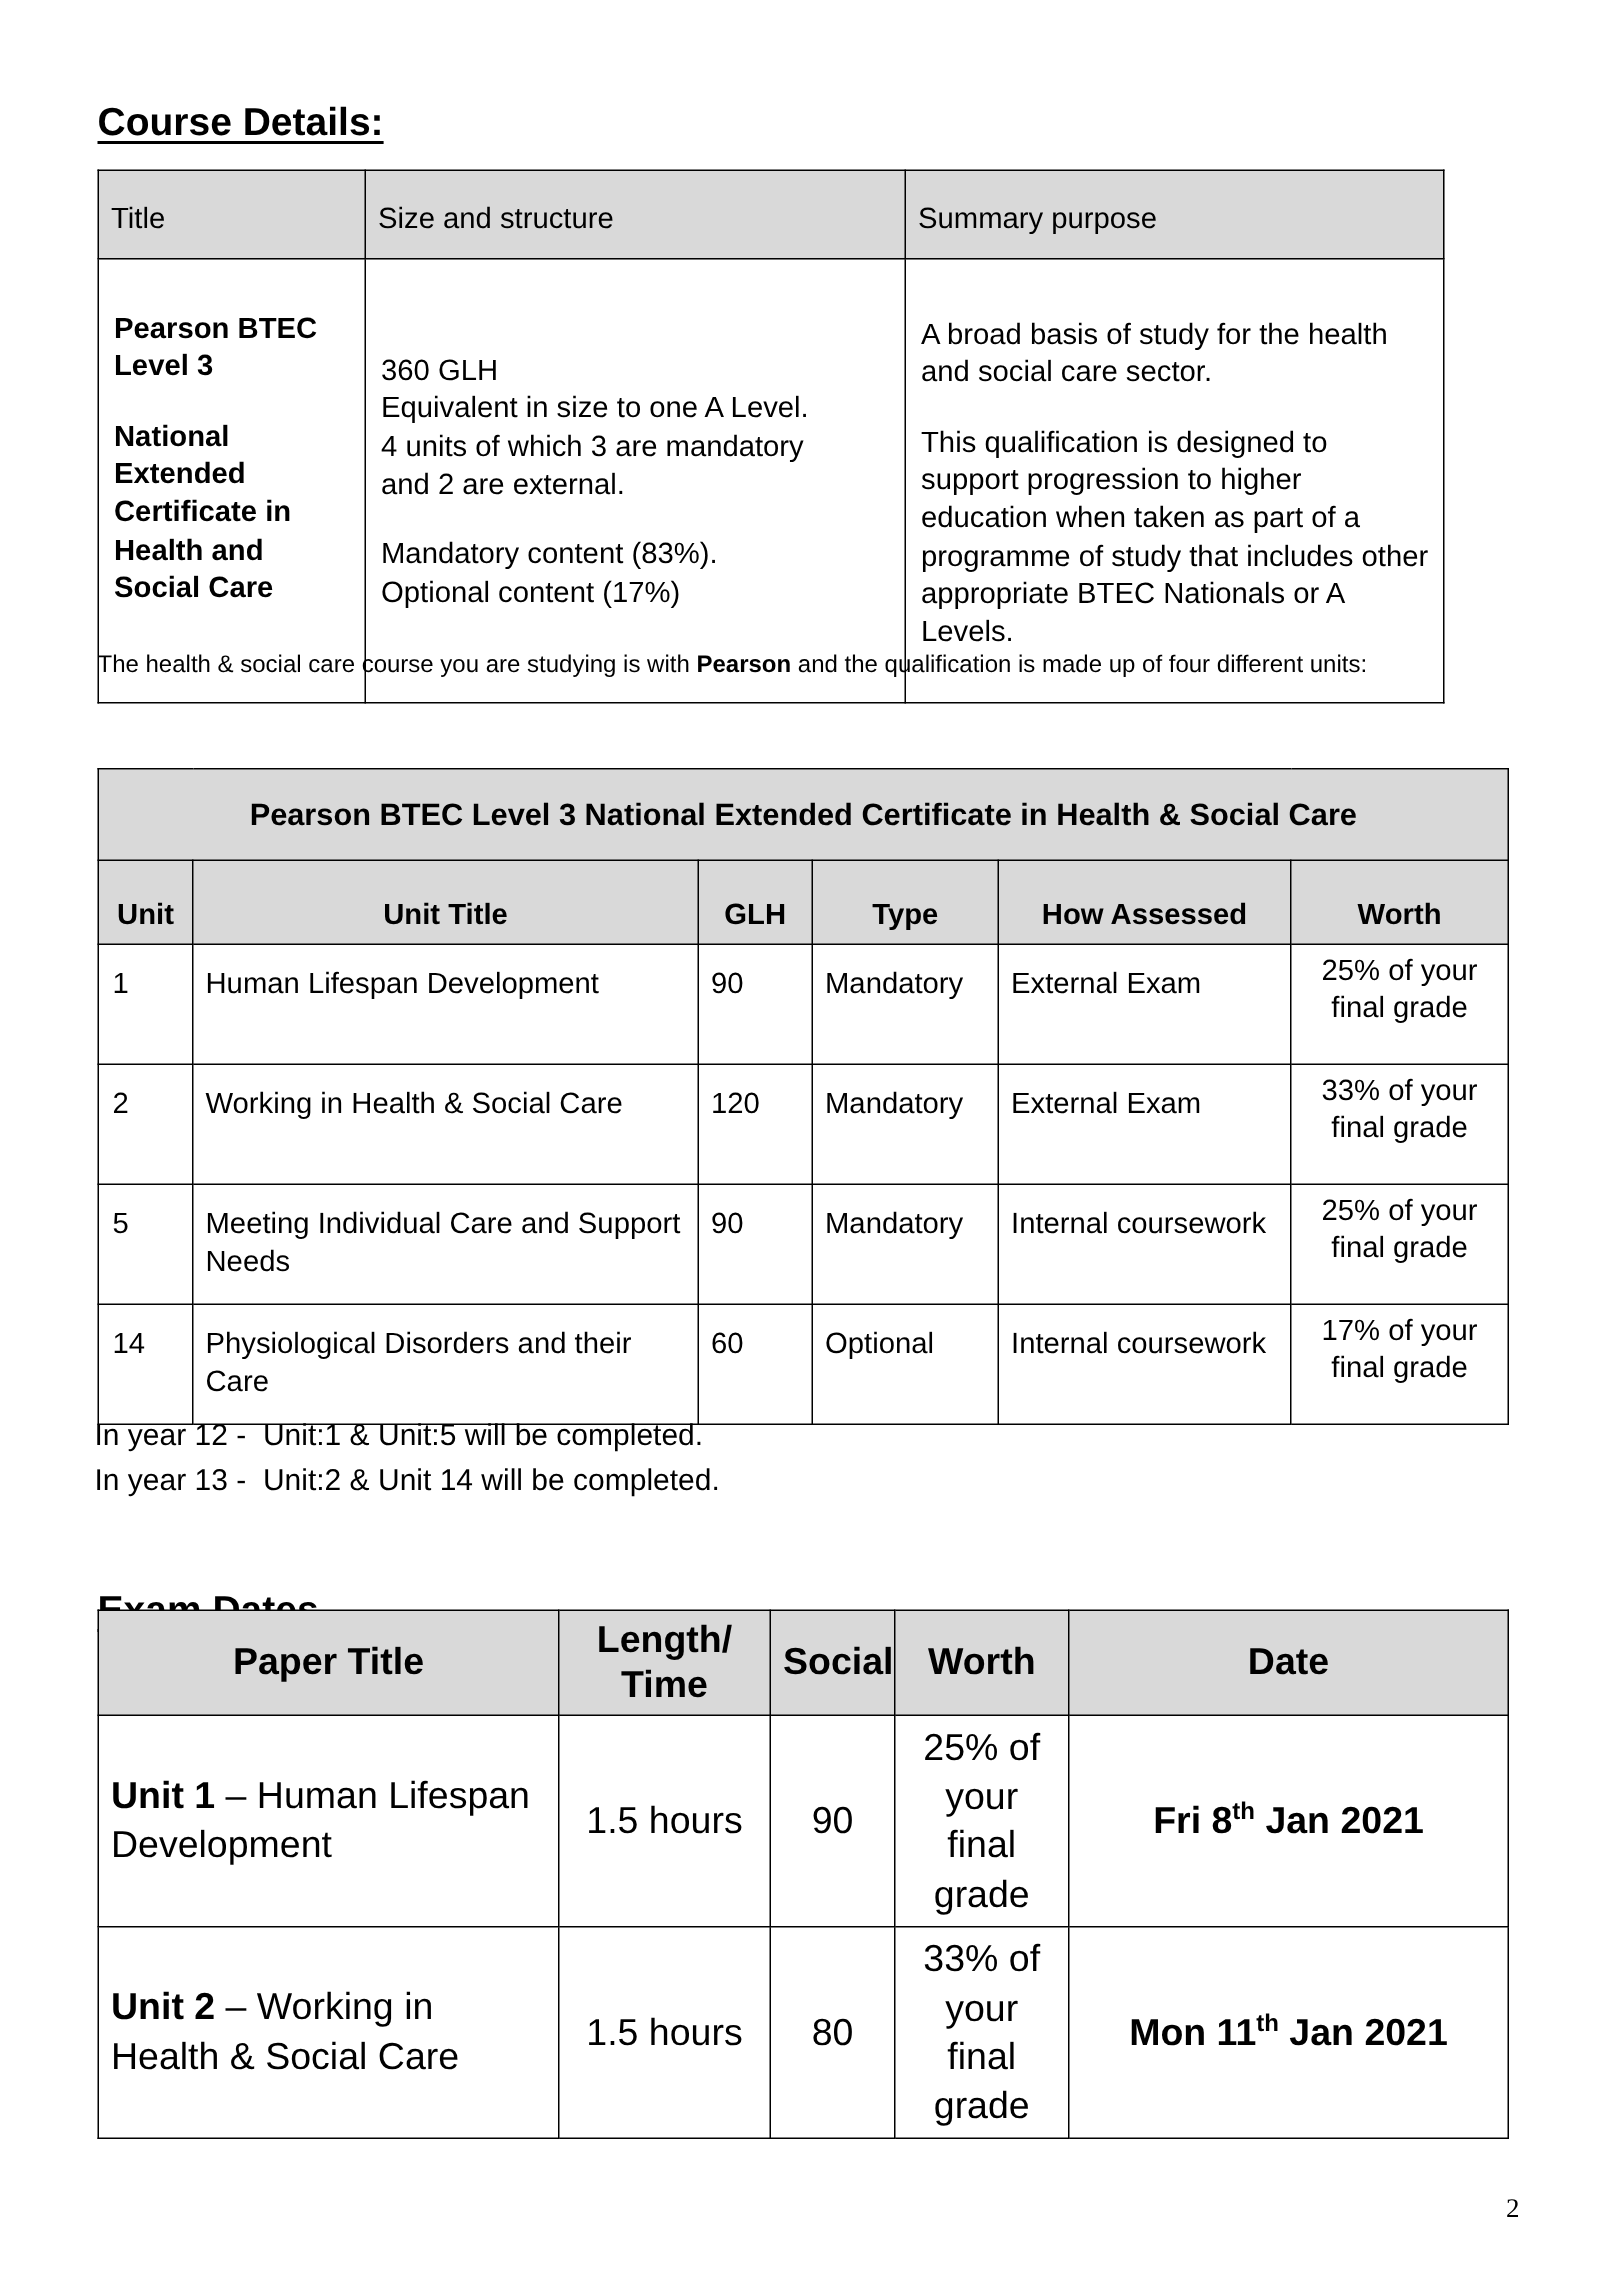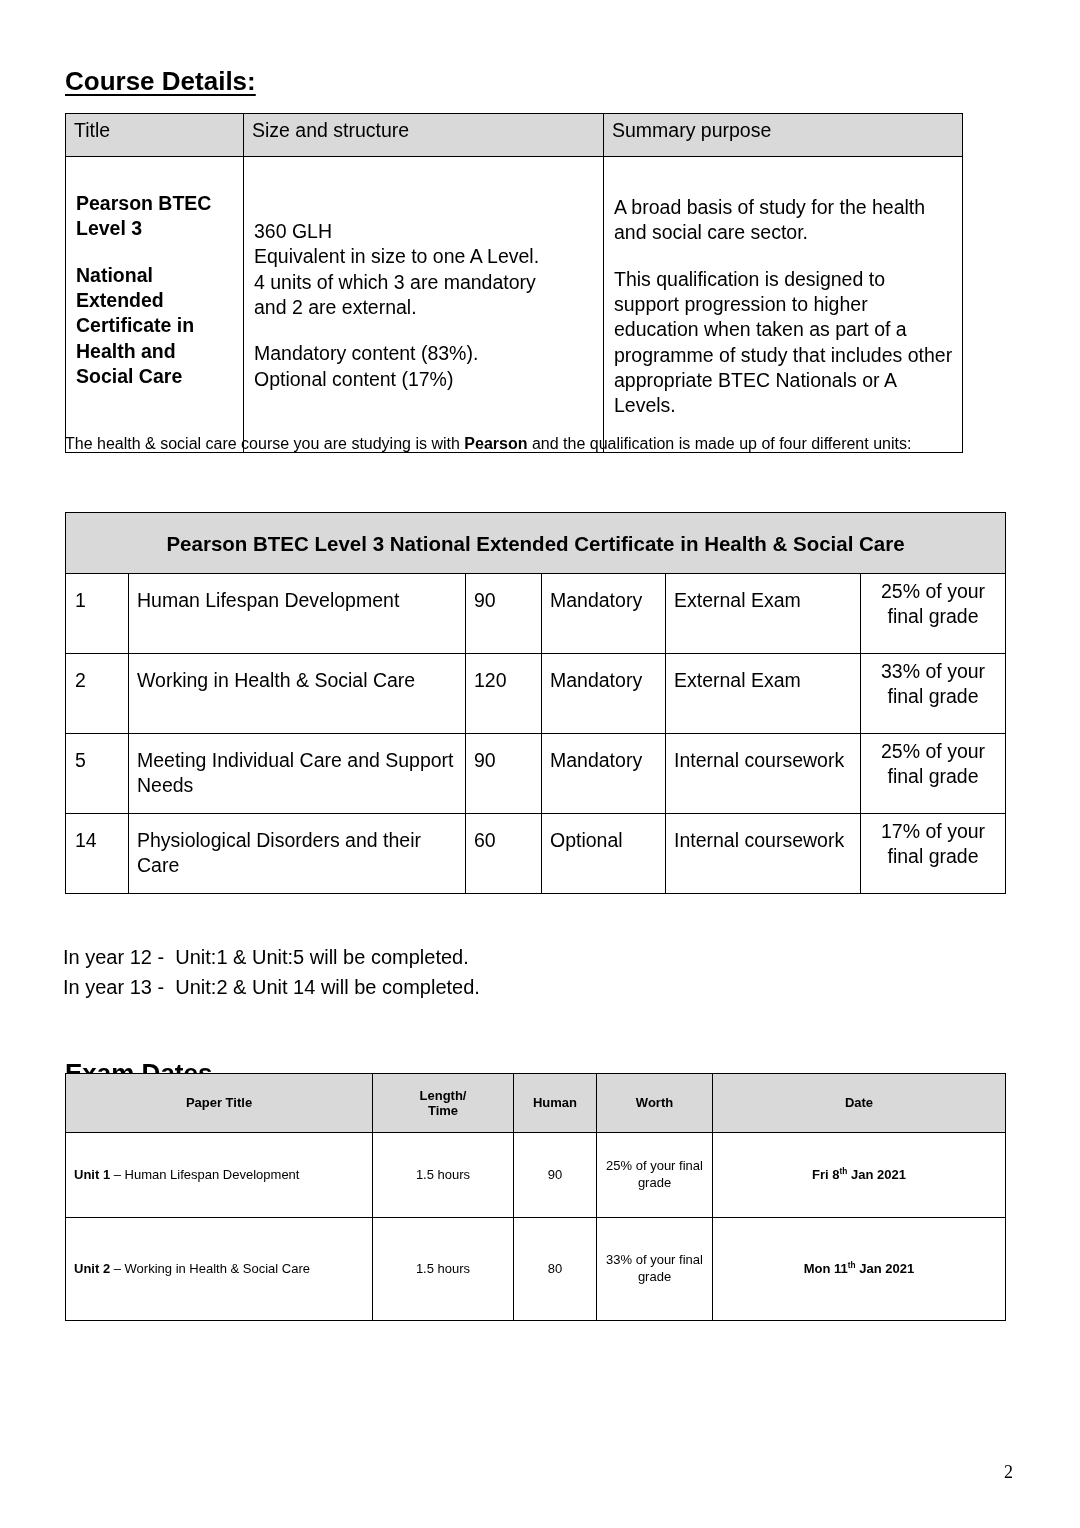--- a/index.html
+++ b/index.html
@@ -59,21 +59,21 @@
 
   
   #course-details-table {
     left: 65px;
     top: 113px;
     width: 897px;
   }
   #course-details-table .c1 { width: 178px; }
   #course-details-table .c2 { width: 360px; }
   #course-details-table .c3 { width: 359px; }
-  #course-details-table thead td { height: 32px; padding-top: 4px; padding-bottom: 6px; }
+  #course-details-table thead td { height: 32px; padding-top: 20px; padding-bottom: 6px; }
   #course-details-table tbody td { height: 228px; padding-left: 10px; margin-top: 32px; }
   #course-details-table .title-cell { font-weight: bold; padding-top: 34px; }
   #course-details-table .size-cell  { padding-top: 62px; }
   #course-details-table .purpose-cell { padding-top: 38px; }
   .spacer-line { display: block; height: 21px; }
 
   
   #intro-paragraph {
     position: absolute;
     left: 65px;
@@ -128,21 +128,21 @@
     white-space: pre;
   }
   #year-note-1 { top: 946px; }
   #year-note-2 { top: 976px; }
 
   
   #exam-table {
     left: 65px;
     top: 1073px;
     width: 940px;
-    font-size: 13px;
+    font-size: 25px;
     border-radius: 32px;
   }
   #exam-table .e1 { width: 307px; }
   #exam-table .e2 { width: 141px; }
   #exam-table .e3 { width: 83px; }
   #exam-table .e4 { width: 116px; }
   #exam-table .e5 { width: 293px; }
 
   #exam-table thead td {
     background: #d9d9d9;
@@ -235,20 +235,28 @@
         <col class="u2">
         <col class="u3">
       <col class="u4">
         <col class="u5">
         <col class="u6">
     </colgroup>
     <thead>
       <tr>
         <td class="table-title" colspan="6">Pearson BTEC Level 3 National Extended Certificate in Health &amp; Social Care</td>
       </tr>
+      <tr>
+        <td class="col-head">Unit</td>
+        <td class="col-head">Unit Title</td>
+        <td class="col-head">GLH</td>
+        <td class="col-head">Type</td>
+        <td class="col-head">How Assessed</td>
+        <td class="col-head">Worth</td>
+      </tr>
     </thead>
     <tbody>
       <tr>
         <td class="unit-no">1</td>
         <td>Human Lifespan Development</td>
         <td>90</td>
         <td>Mandatory</td>
         <td>External Exam</td>
         <td class="worth">25% of your final grade</td>
       </tr>
@@ -292,21 +300,21 @@
       <col class="e4">
         <col class="e5">
     </colgroup>
     <thead>
       <tr>
         <td>Paper Title</td>
         <td>
           <div>Length/</div>
           <div>Time</div>
         </td>
-        <td>Human</td>
+        <td>Social</td>
         <td>Worth</td>
         <td>Date</td>
       </tr>
     </thead>
     <tbody>
       <tr class="row1">
         <td class="paper-title"><b>Unit  1</b><span> – Human Lifespan Development</span></td>
         <td>1.5 hours</td>
         <td>90</td>
         <td class="worth-cell">25% of your final grade</td>

